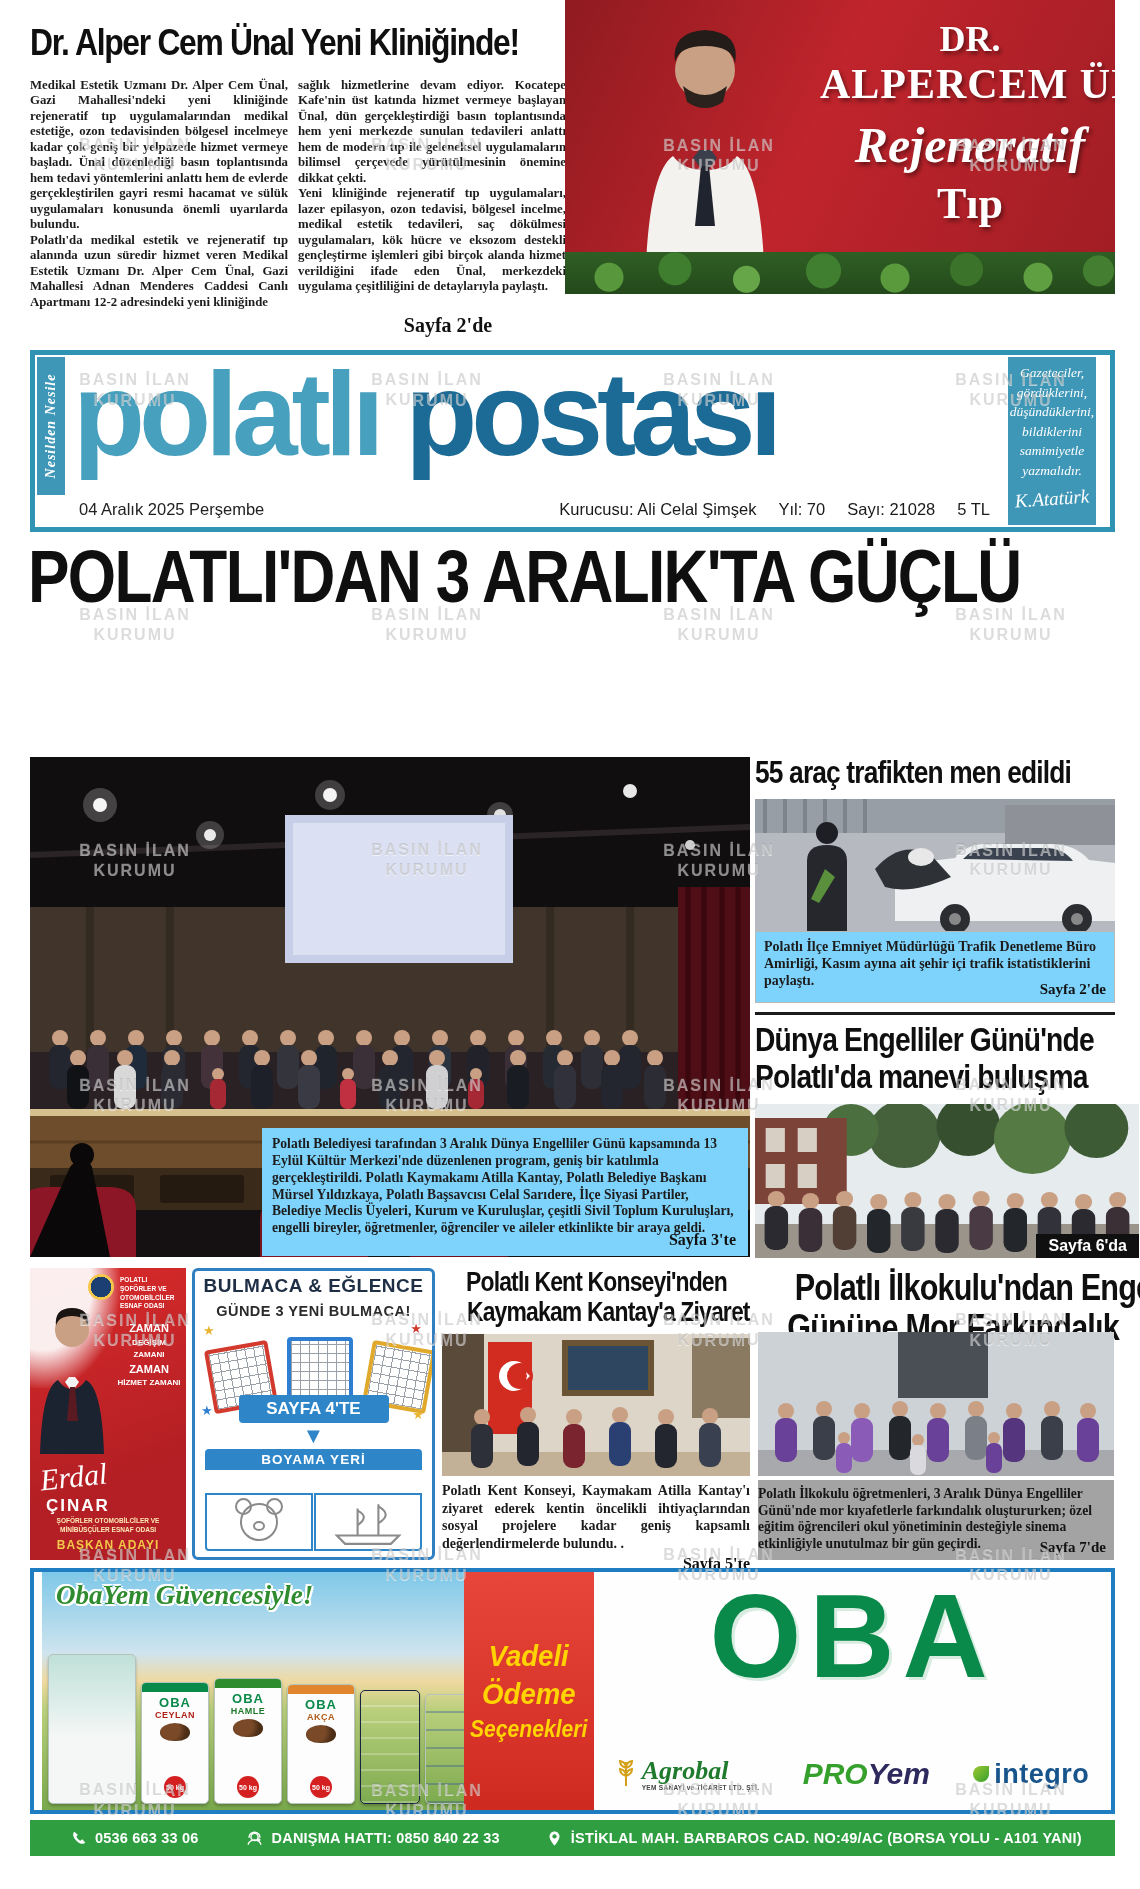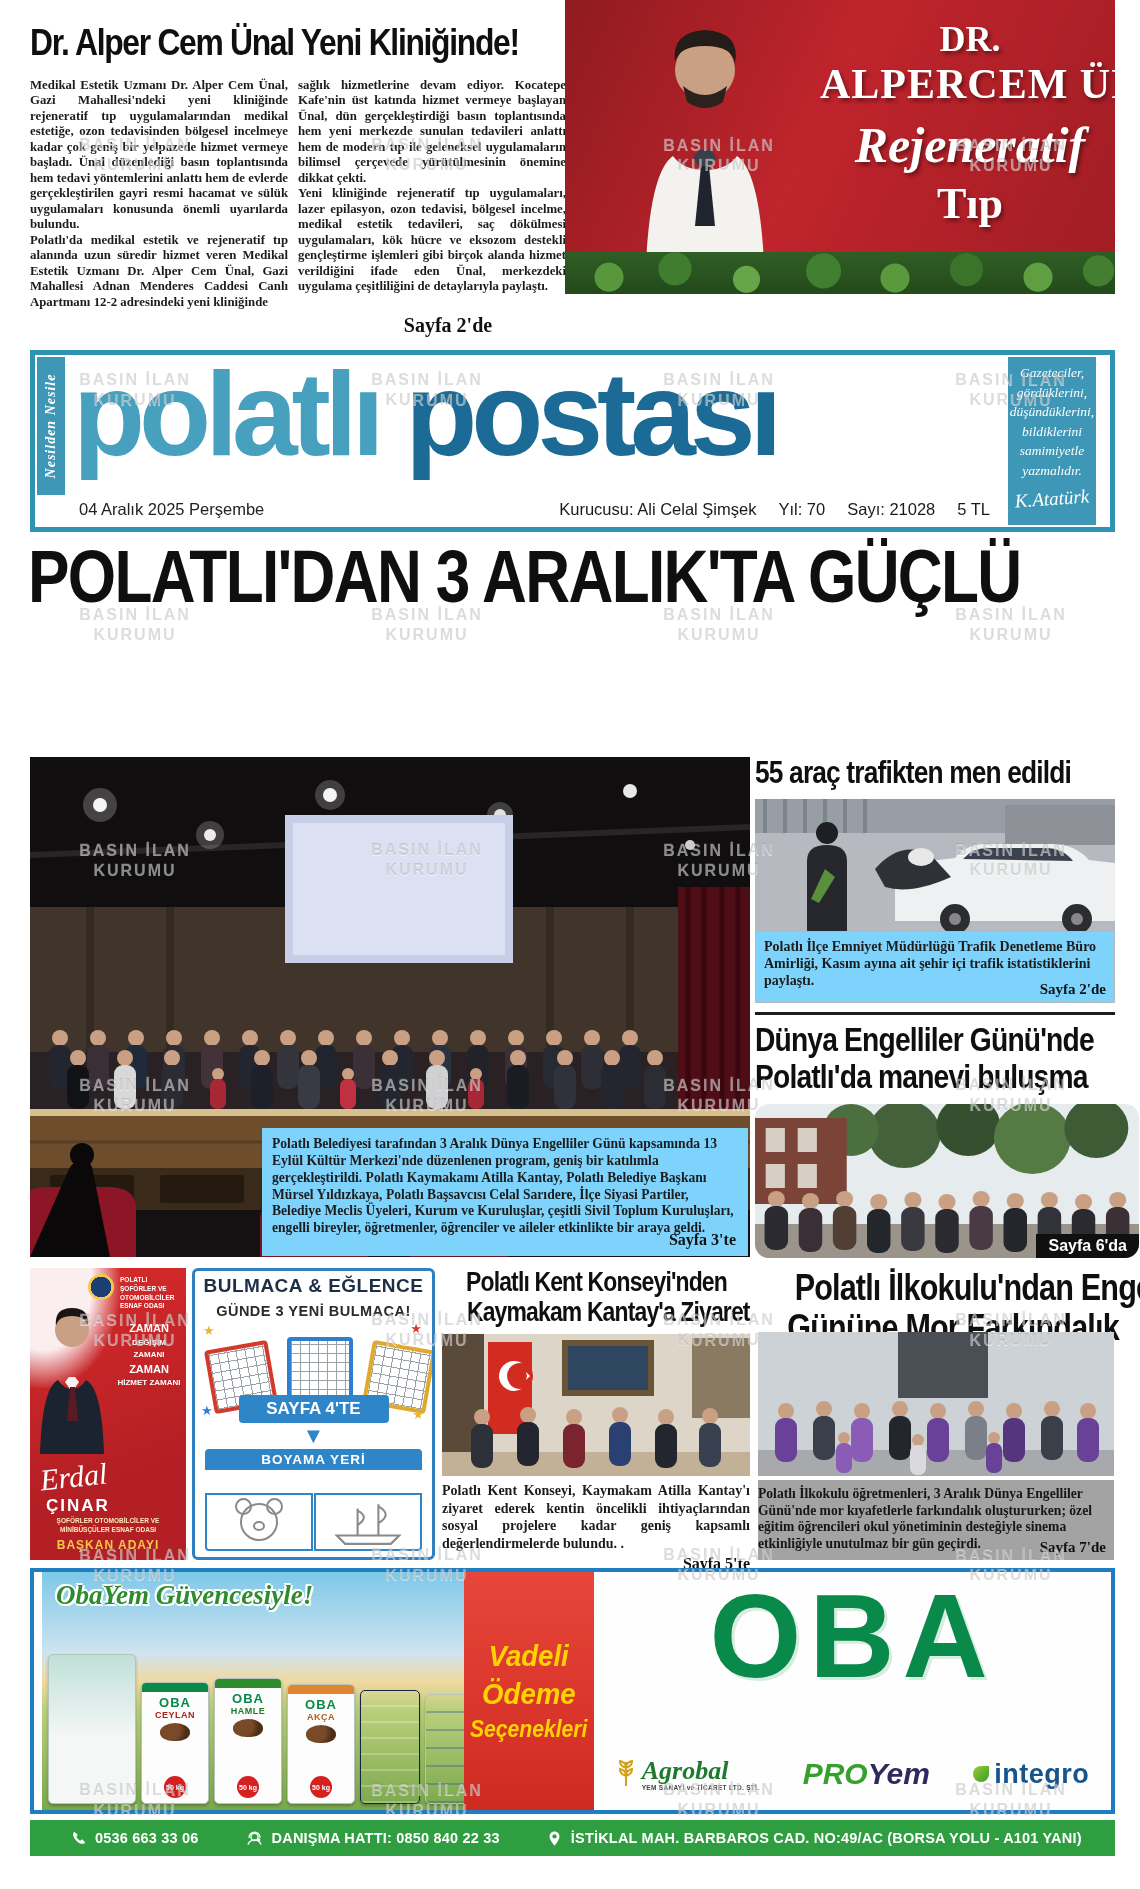--- a/index.html
+++ b/index.html
@@ -310,21 +310,21 @@
       <div class="abs pageref" style="right:8px;bottom:4px;font-size:15px;">Sayfa 2'de</div>
     </div>
   </div>
 
   <div class="abs" style="left:755px;top:1012px;width:360px;height:248px;">
     <div style="width:360px;height:3px;background:#1c1c1c;"></div>
     <div style="margin-top:6px;font-size:34px;line-height:1.08;">
       <div><span class="cond hl" style="transform:scaleX(.83);">Dünya Engelliler Günü'nde</span></div>
       <div><span class="cond hl" style="transform:scaleX(.83);">Polatlı'da manevi buluşma</span></div>
     </div>
-    <div class="abs photo" style="left:0;top:92px;width:384px;height:154px;border-radius:14px;">
+    <div class="abs photo" style="left:0;top:92px;width:384px;height:154px;">
       <svg viewBox="0 0 360 154" preserveAspectRatio="none">
         <rect width="360" height="154" fill="#e6ebee"></rect>
         <g fill="#44613b">
           <circle cx="140" cy="30" r="34"></circle>
             <circle cx="200" cy="22" r="30" fill="#36502f"></circle>
           <circle cx="260" cy="34" r="36" fill="#567a44"></circle>
             <circle cx="320" cy="24" r="30" fill="#3d5c36"></circle>
           <circle cx="90" cy="26" r="26" fill="#4c6f40"></circle>
         </g>
         <rect x="0" y="14" width="86" height="86" fill="#7c4339"></rect>

